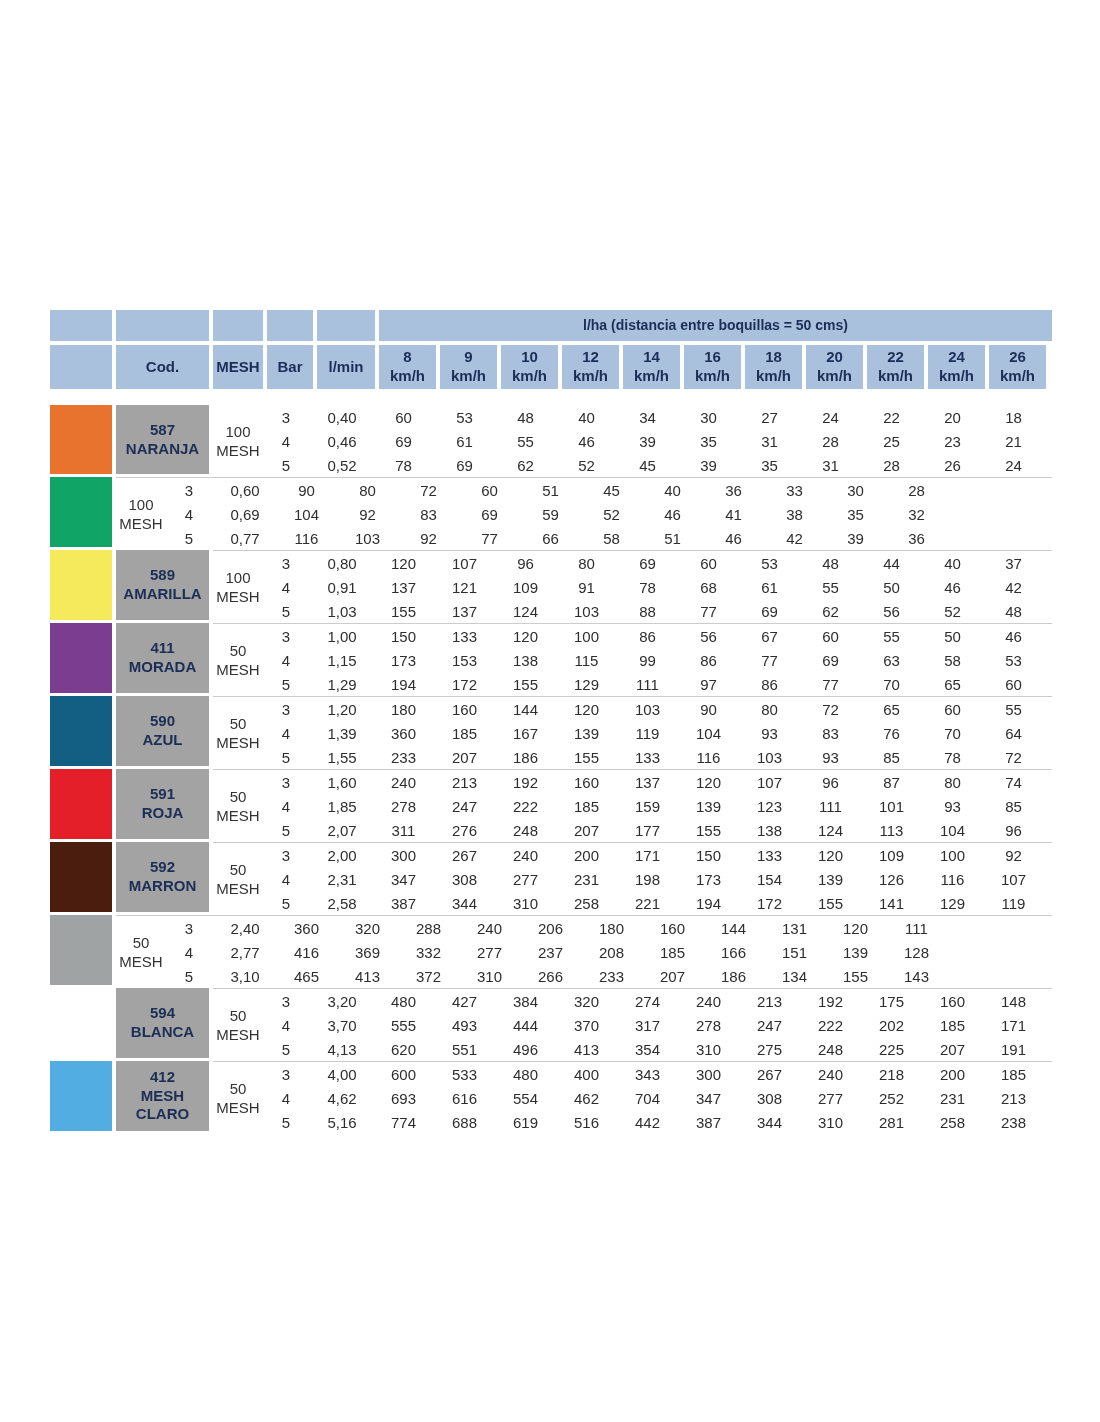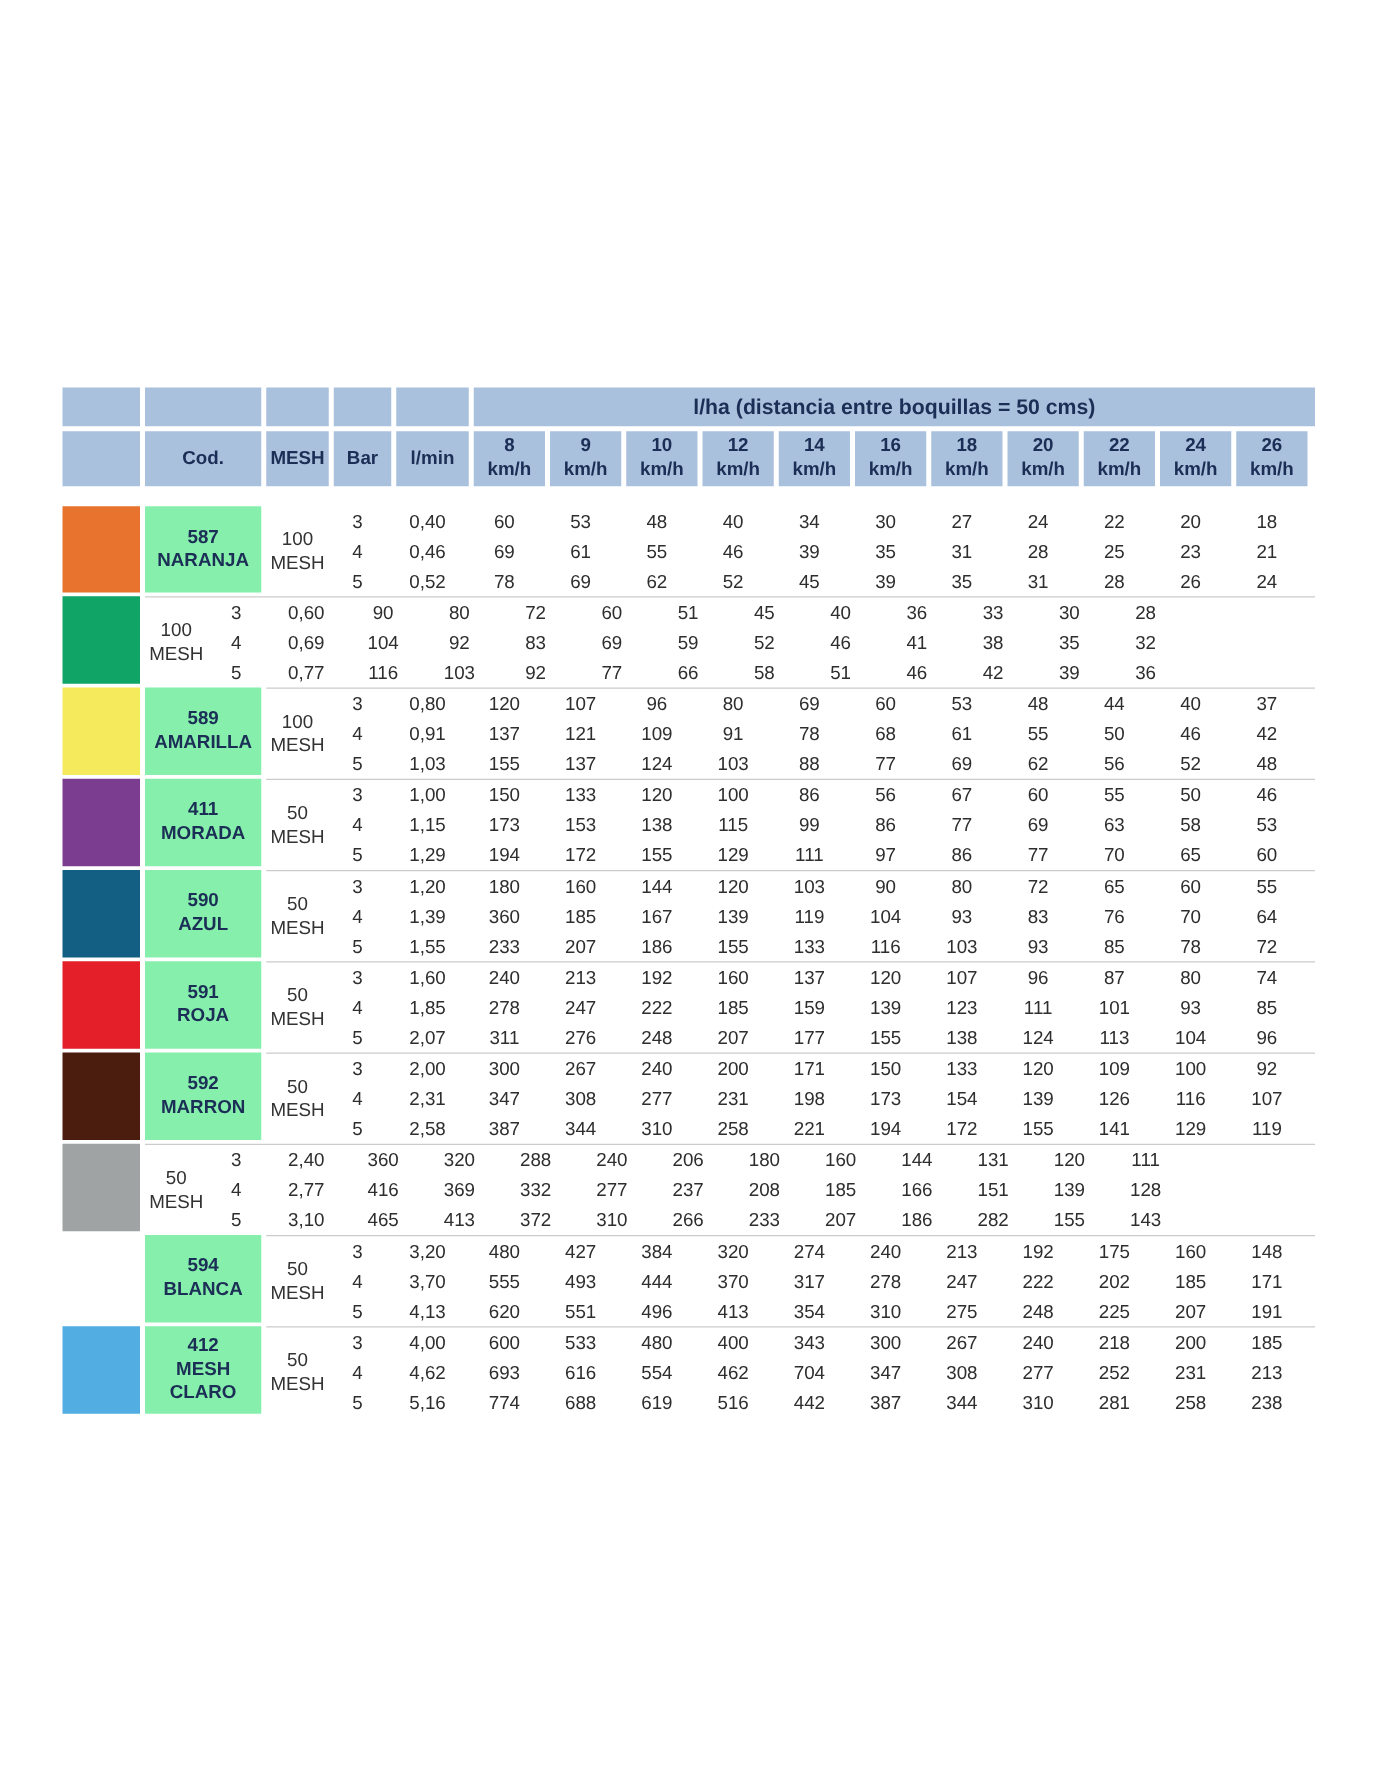--- a/index.html
+++ b/index.html
@@ -22,26 +22,26 @@
     background:#aac1de;color:#1b2e55;font-weight:bold;font-size:15px;
     display:flex;flex-direction:column;align-items:center;justify-content:center;
     text-align:center;line-height:1.25;flex:0 0 auto;
   }
   .w-swatch{width:var(--w-swatch);}
   .w-cod{width:var(--w-cod);}
   .w-mesh{width:var(--w-mesh);}
   .w-bar{width:var(--w-bar);}
   .w-lmin{width:var(--w-lmin);}
   .w-val{width:var(--w-val);}
-  .title-cell{flex:1 1 auto;font-size:17px;}
+  .title-cell{flex:1 1 auto;font-size:14px;}
   
   .group{display:flex;gap:var(--gap);}
   .swatch{width:var(--w-swatch);margin-bottom:3px;flex:0 0 auto;}
   .cod{
-    width:var(--w-cod);margin-bottom:3px;flex:0 0 auto;background:#86efac;
+    width:var(--w-cod);margin-bottom:3px;flex:0 0 auto;background:#a3a3a3;
     color:#1b2e55;font-weight:bold;font-size:15px;line-height:1.25;
     display:flex;flex-direction:column;align-items:center;justify-content:center;text-align:center;
   }
   .right{flex:1 1 auto;display:flex;}
   .group:not(:first-child) .right{border-top:1px solid #cccccc;}
   .mesh{
     width:var(--w-mesh);flex:0 0 auto;color:#333333;font-size:15px;line-height:1.3;
     display:flex;flex-direction:column;align-items:center;justify-content:center;text-align:center;
   }
   .rows{flex:1 1 auto;display:flex;flex-direction:column;justify-content:center;}
@@ -576,21 +576,21 @@
               <div class="cell w-bar">5</div>
               <div class="cell w-lmin">3,10</div>
               <div class="cell w-val">465</div>
               <div class="cell w-val">413</div>
               <div class="cell w-val">372</div>
               <div class="cell w-val">310</div>
               <div class="cell w-val">266</div>
               <div class="cell w-val">233</div>
               <div class="cell w-val">207</div>
               <div class="cell w-val">186</div>
-              <div class="cell w-val">282</div>
+              <div class="cell w-val">134</div>
               <div class="cell w-val">155</div>
               <div class="cell w-val">143</div>
             </div>
           </div>
         </div>
       </div>
       <div class="group">
         <div class="swatch" style="background: rgb(255, 255, 255);"></div>
         <div class="cod">
           <div>594</div>

